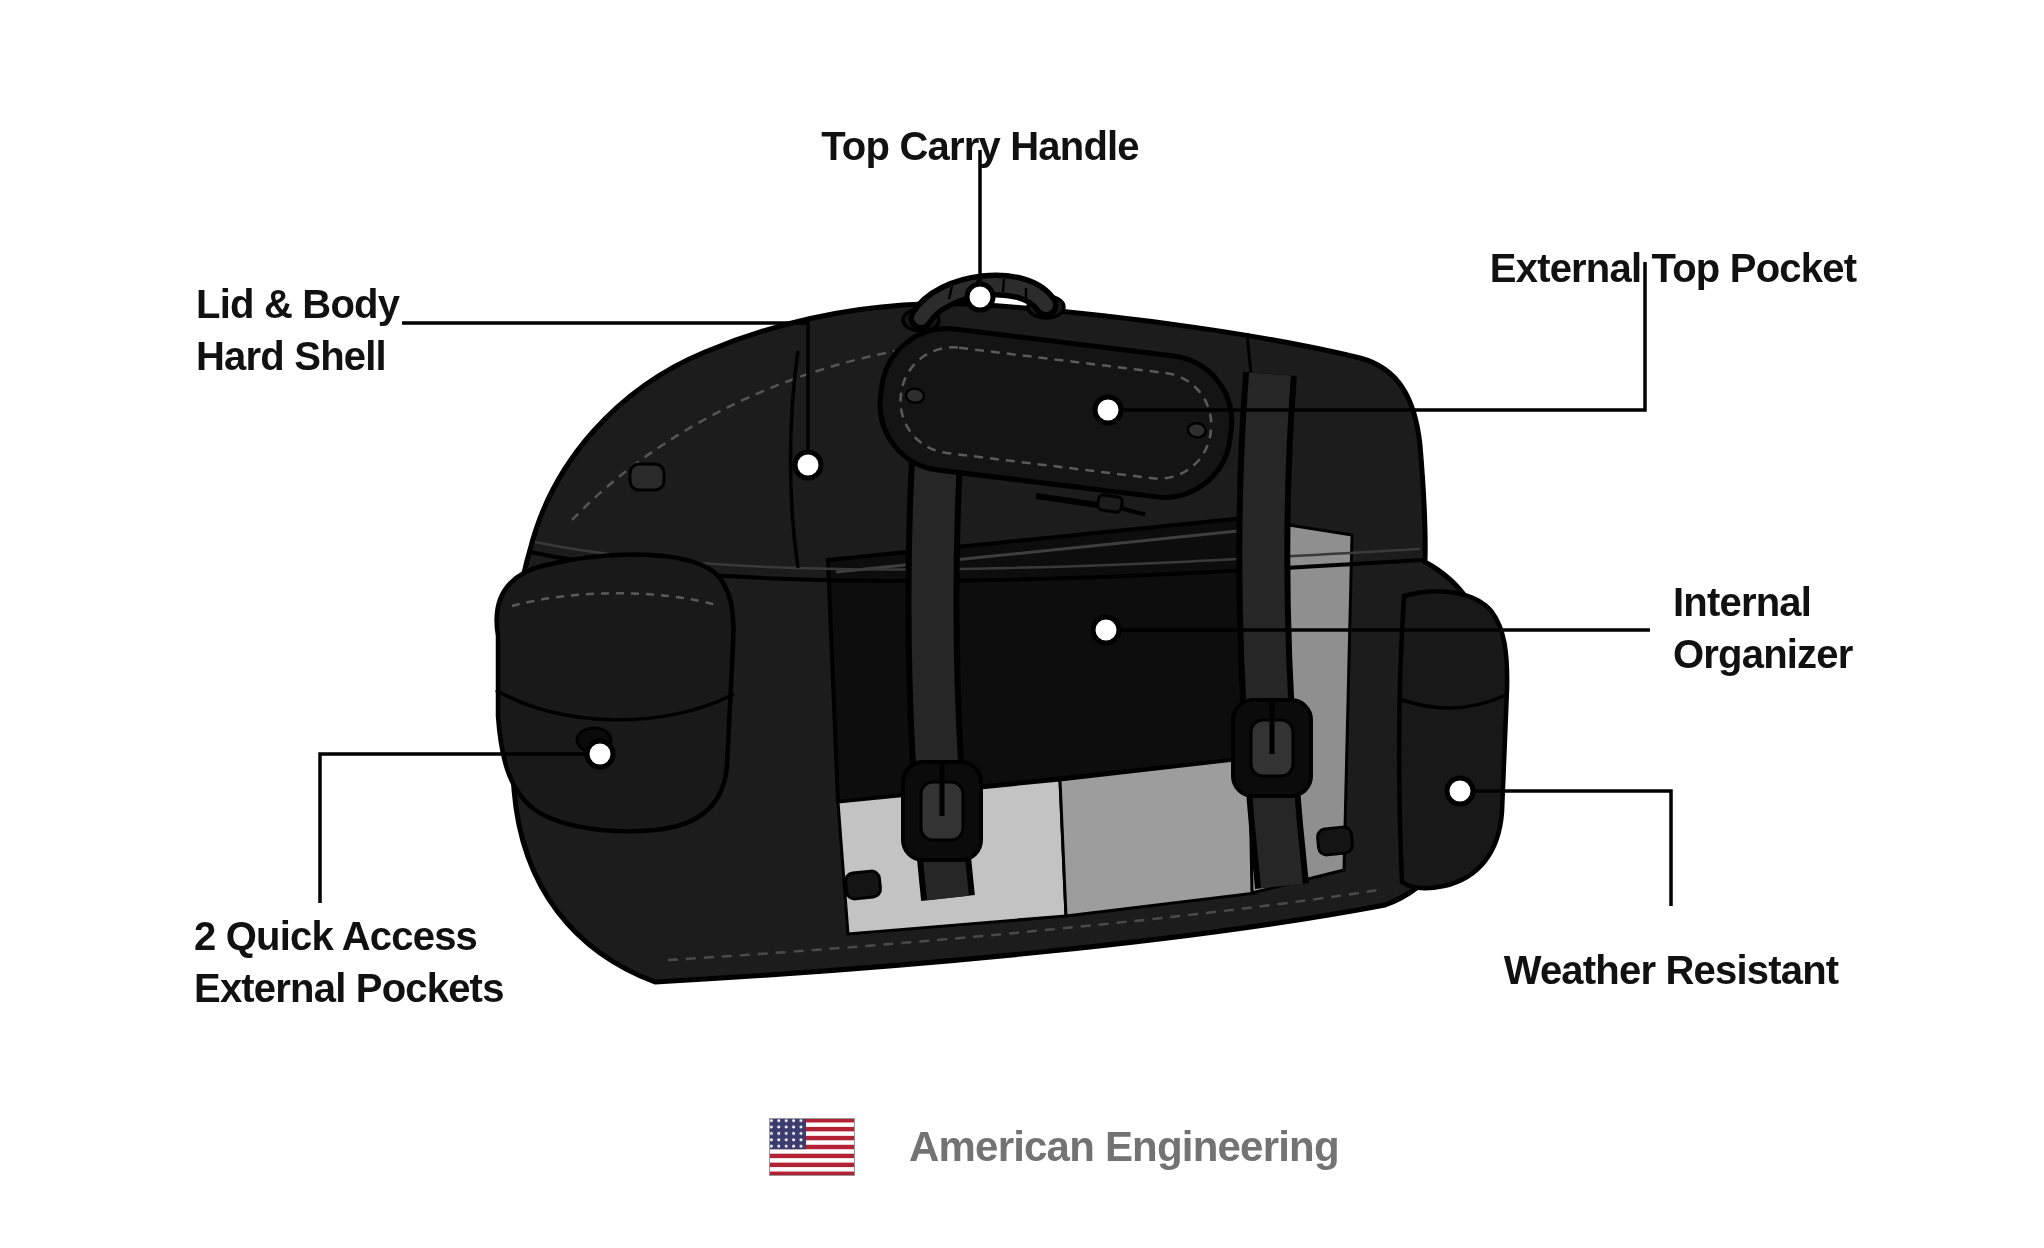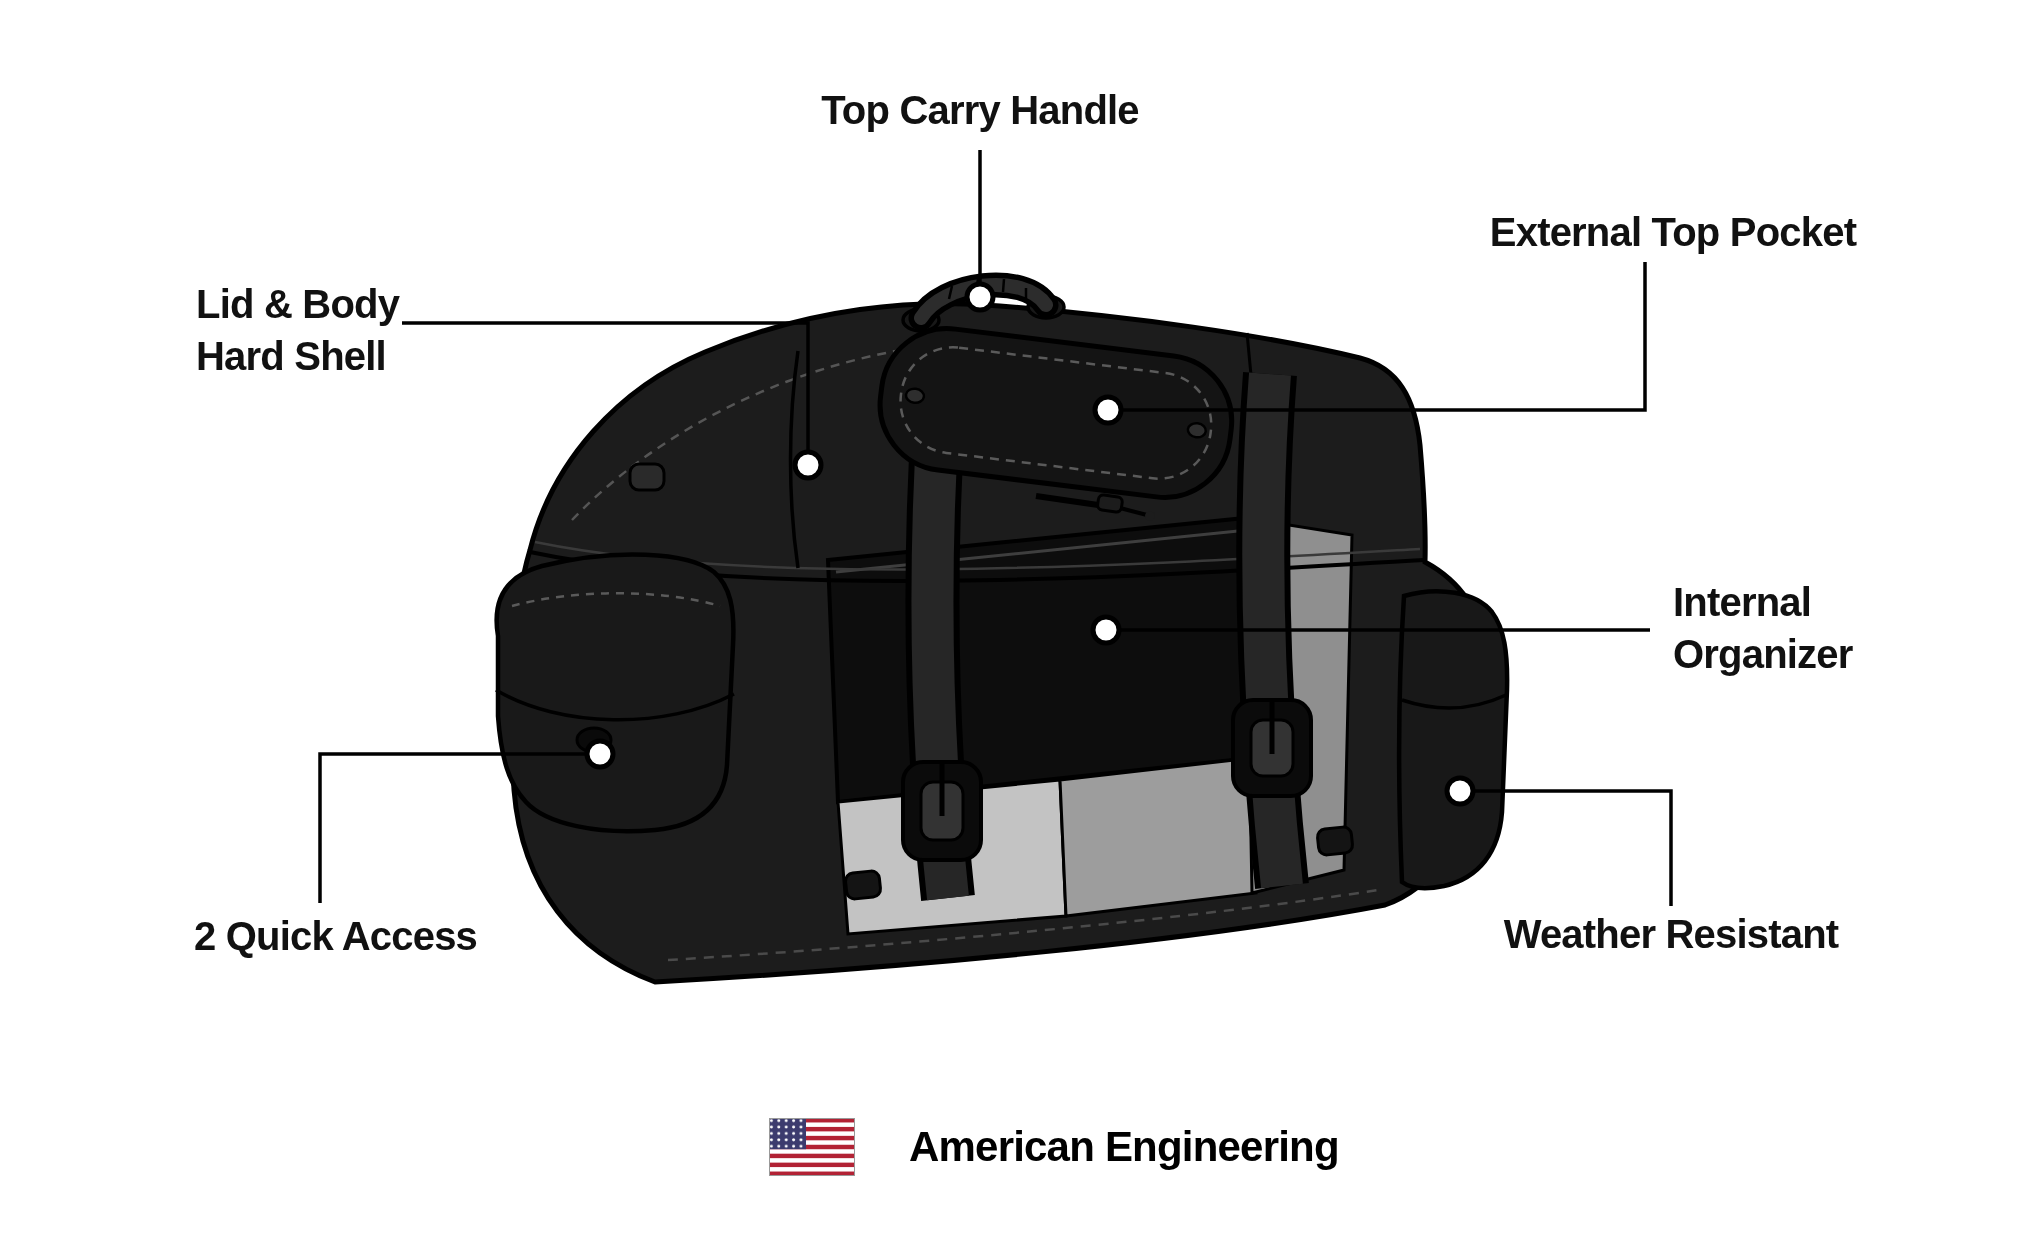--- a/index.html
+++ b/index.html
@@ -15,34 +15,34 @@
   .label {
     position: absolute;
     font-family: "Liberation Sans", sans-serif;
     font-weight: 700;
     font-size: 40px;
     line-height: 52px;
     color: #111111;
     letter-spacing: -0.8px;
     white-space: nowrap;
   }
-  .center { transform: translateX(-50%); text-align: right; }
+  .center { transform: translateX(-50%); text-align: right; margin-top: 36px; }
   .footer {
     position: absolute;
     left: 769px;
     top: 1118px;
     display: flex;
     align-items: center;
     gap: 54px;
   }
   .footer .ftext {
     font-family: "Liberation Sans", sans-serif;
     font-weight: 700;
     font-size: 42px;
-    color: #000000;
+    color: #737373;
     letter-spacing: -0.8px;
     white-space: nowrap;
   }
 </style>
 </head>
 <body>
 
 <div class="stage">
 
   <svg class="scene" width="2044" height="1248" viewBox="0 0 2044 1248">
@@ -159,20 +159,21 @@
     <div>Hard Shell</div>
   </div>
 
   <div class="label" style="left:1673px; top:576px">
     <div>Internal</div>
     <div>Organizer</div>
   </div>
 
   <div class="label" style="left:194px; top:910px">
     <div>2 Quick Access</div>
+    <div>External Pockets</div>
   </div>
 
   <div class="label center" style="left:1671px; top:908px">Weather Resistant</div>
 
   <div class="footer">
     <svg width="86" height="58" viewBox="0 0 86 58">
       <rect width="86" height="58" fill="#ffffff"></rect>
       <g fill="#B22234">
         <rect y="0" width="86" height="4.46"></rect>
         <rect y="8.92" width="86" height="4.46"></rect>

